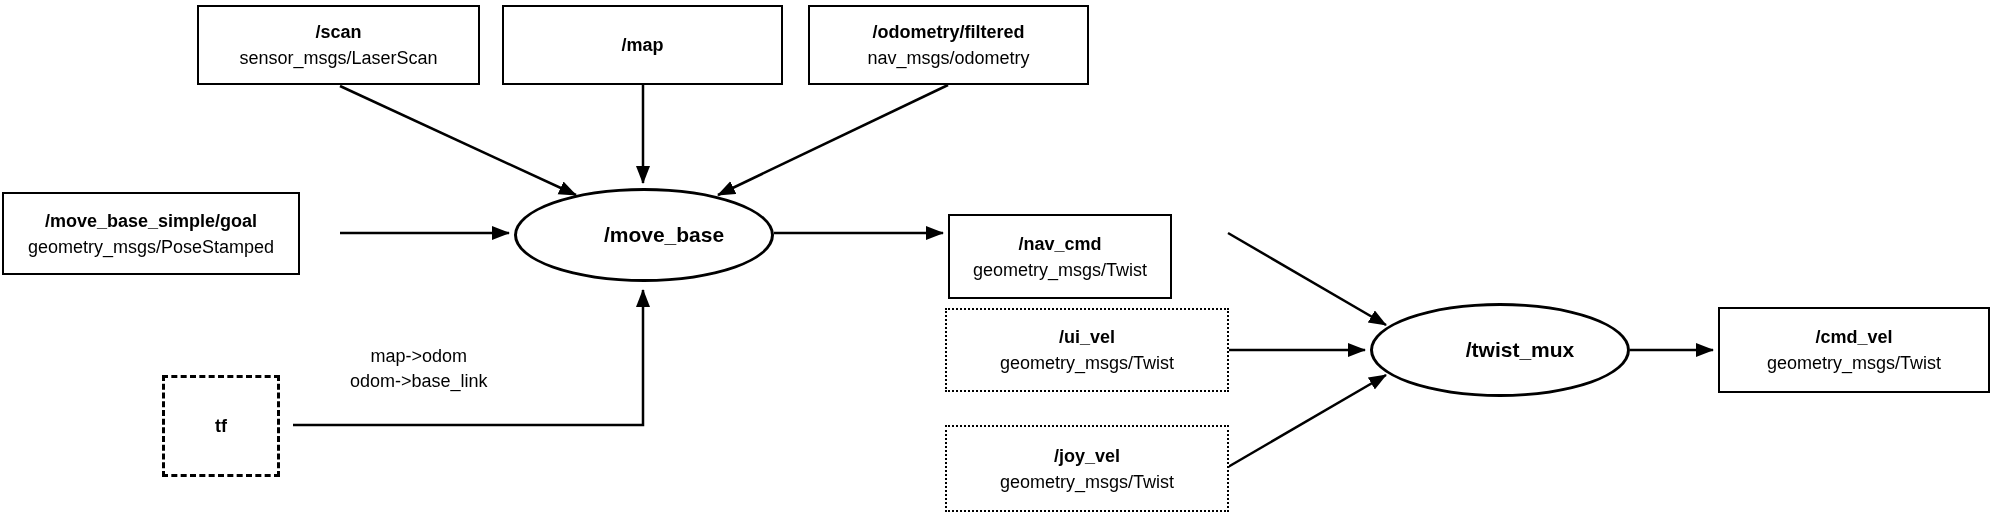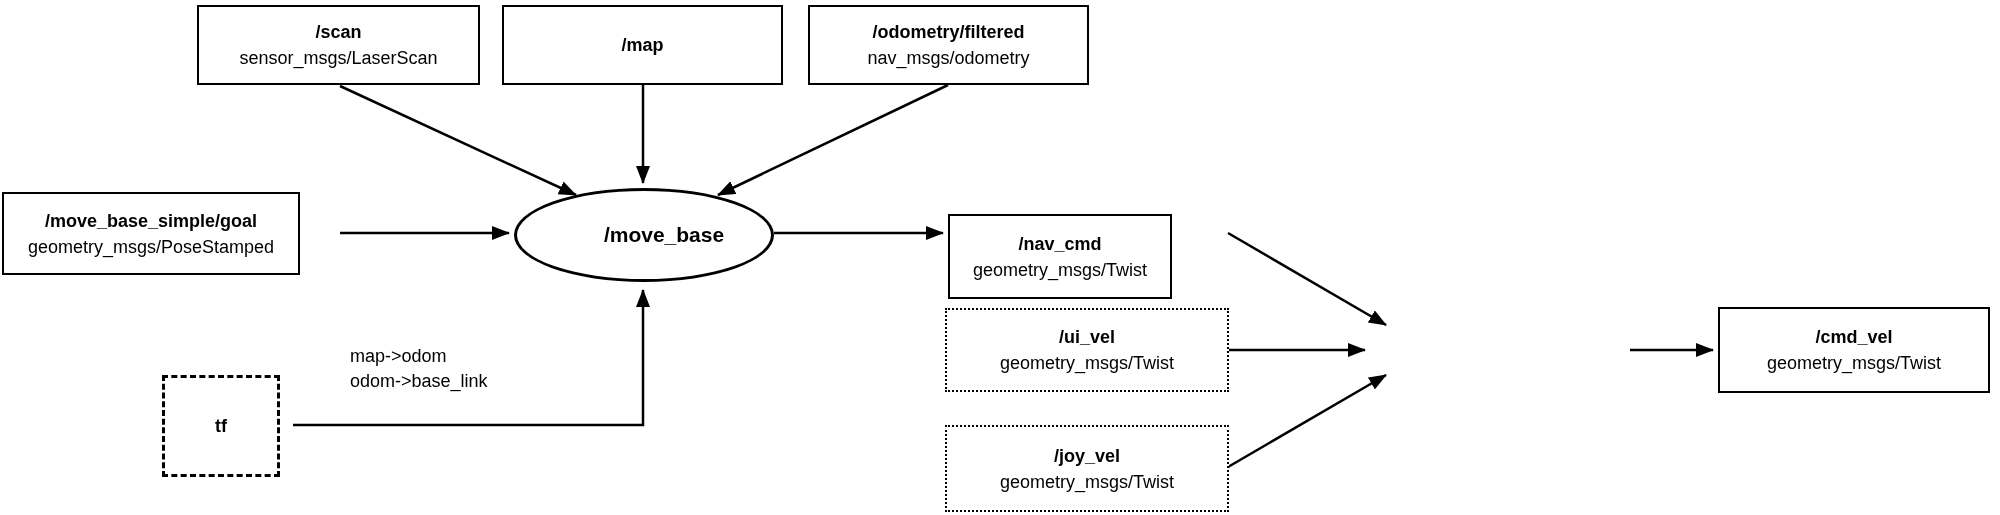--- a/index.html
+++ b/index.html
@@ -66,21 +66,21 @@
   #node-cmd-vel   { left: 1718px; top: 307px; width: 272px; height: 86px; }
   #node-tf        { left: 162px;  top: 375px; width: 118px; height: 102px; text-align: center; }
 
   #tf-labels {
     position: absolute;
     left: 350px;
     top: 344px;
     font-size: 18px;
     line-height: 25px;
     color: #000000;
-    text-align: left;
+    text-align: center;
     white-space: nowrap;
   }
 </style>
 </head>
 <body>
 
 <div id="canvas">
 
   <svg id="edges" viewBox="0 0 2000 515" xmlns="http://www.w3.org/2000/svg">
     <defs>
@@ -133,20 +133,23 @@
   <div class="node dotted" id="node-ui-vel">
     <div class="title">/ui_vel</div>
     <div class="type">geometry_msgs/Twist</div>
   </div>
 
   <div class="node dotted" id="node-joy-vel">
     <div class="title">/joy_vel</div>
     <div class="type">geometry_msgs/Twist</div>
   </div>
 
+  <div class="node ellipse" id="node-twist-mux">
+    <div class="title">/twist_mux</div>
+  </div>
 
   <div class="node rect" id="node-cmd-vel">
     <div class="title">/cmd_vel</div>
     <div class="type">geometry_msgs/Twist</div>
   </div>
 
   <div class="node dashed" id="node-tf">
     <div class="title">tf</div>
   </div>
 

